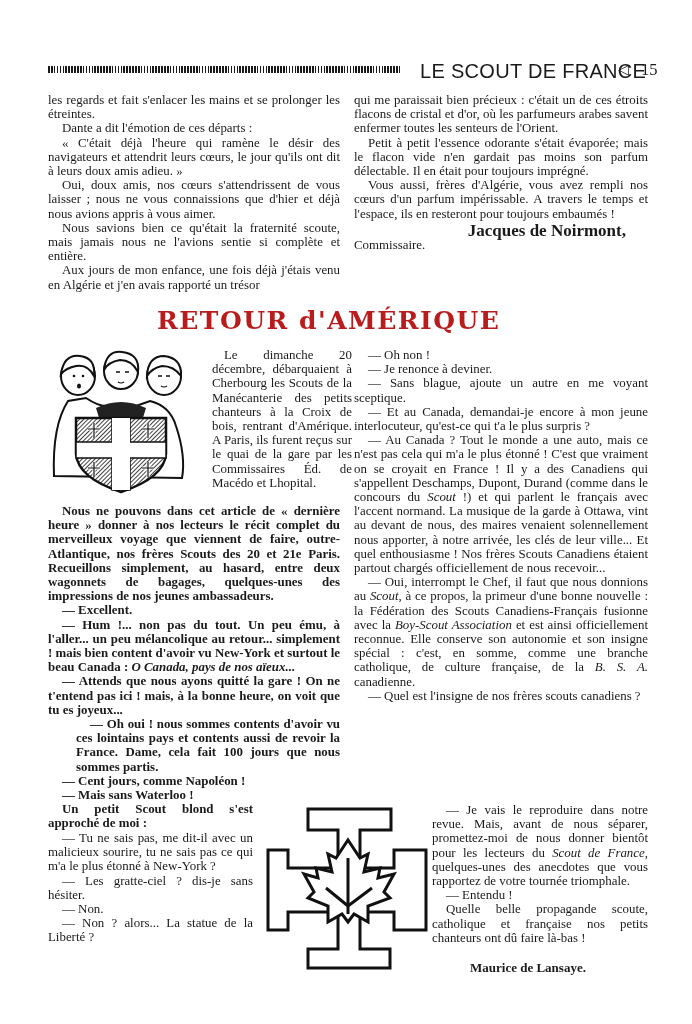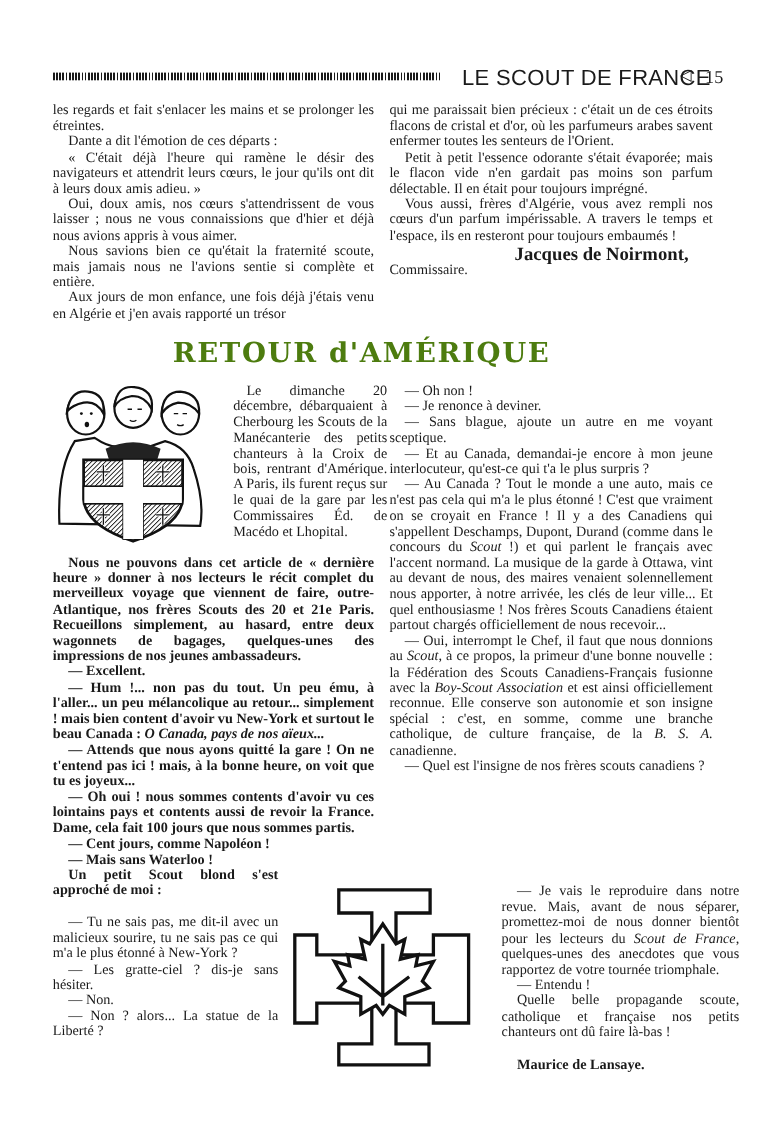--- a/index.html
+++ b/index.html
@@ -24,31 +24,31 @@
   .col em, .col .it { font-style: italic; }
   .sig { text-align: right; font-weight: bold; font-size: 17px; }
   .sig2 { }
 
   .top-left { left: 48px; top: 93px; width: 292px; }
   .top-right { left: 354px; top: 93px; width: 294px; }
 
   .headline {
     position: absolute; left: 157px; top: 306px; width: 380px;
     font-family: "DejaVu Serif", serif; font-weight: 900; font-size: 25px; letter-spacing: 1.5px;
-    color: #4d7c0f; white-space: nowrap;
+    color: #b91c1c; white-space: nowrap;
   }
 
   .illus { position: absolute; left: 46px; top: 346px; width: 150px; height: 150px; }
   .intro { position: absolute; left: 212px; top: 348px; width: 140px; font-size: 12.9px; line-height: 14.2px; text-align: justify; }
   .intro p { margin: 0; text-indent: 12px; }
 
   .bot-left { left: 48px; top: 504px; width: 292px; font-weight: bold; }
   .bot-left-narrow { left: 48px; top: 831px; width: 205px; }
   .bot-right { left: 354px; top: 348px; width: 294px; }
-  .bot-right-narrow { left: 456px; top: 803px; width: 216px; }
+  .bot-right-narrow { left: 432px; top: 803px; width: 216px; }
 
   .cross { position: absolute; left: 256px; top: 806px; width: 180px; height: 166px; }
   .sig-final { position: absolute; left: 470px; top: 960px; font-weight: bold; font-size: 13px; }
 </style>
 </head>
 <body>
 
 <div class="header">
   <div class="hdr-rule"></div>
   <span class="hdr-title">LE SCOUT DE FRANCE</span>
@@ -123,21 +123,21 @@
 
 <div class="intro">
   <p>Le dimanche 20 décembre, débarquaient à Cherbourg les Scouts de la Manécanterie des petits chanteurs à la Croix de bois, rentrant d'Amérique. A Paris, ils furent reçus sur le quai de la gare par les Commissaires Éd. de Macédo et Lhopital.</p>
 </div>
 
 <div class="col bot-left">
   <p class="ind">Nous ne pouvons dans cet article de « dernière heure » donner à nos lecteurs le récit complet du merveilleux voyage que viennent de faire, outre-Atlantique, nos frères Scouts des 20 et 21e Paris. Recueillons simplement, au hasard, entre deux wagonnets de bagages, quelques-unes des impressions de nos jeunes ambassadeurs.</p>
   <p class="dlg">— Excellent.</p>
   <p class="dlg"><span>— Hum !... non pas du tout. Un peu ému, à l'aller... un peu mélancolique au retour... simplement ! mais bien content d'avoir vu New-York et surtout le beau Canada :</span> <em>O Canada, pays de nos aïeux...</em></p>
   <p class="dlg">— Attends que nous ayons quitté la gare ! On ne t'entend pas ici ! mais, à la bonne heure, on voit que tu es joyeux...</p>
-  <p class="dlg" style="padding-right:0;">— Oh oui ! nous sommes contents d'avoir vu ces lointains pays et contents aussi de revoir la France. Dame, cela fait 100 jours que nous sommes partis.</p>
+  <p class="dlg" style="padding-right:0;margin-left:28px;">— Oh oui ! nous sommes contents d'avoir vu ces lointains pays et contents aussi de revoir la France. Dame, cela fait 100 jours que nous sommes partis.</p>
   <p class="dlg">— Cent jours, comme Napoléon !</p>
   <p class="dlg">— Mais sans Waterloo !</p>
   <p class="ind" style="width:205px;">Un petit Scout blond s'est approché de moi :</p>
 </div>
 
 <div class="col bot-left-narrow">
   <p class="dlg">— Tu ne sais pas, me dit-il avec un malicieux sourire, tu ne sais pas ce qui m'a le plus étonné à New-York ?</p>
   <p class="dlg">— Les gratte-ciel ? dis-je sans hésiter.</p>
   <p class="dlg">— Non.</p>
   <p class="dlg">— Non ? alors... La statue de la Liberté ?</p>

